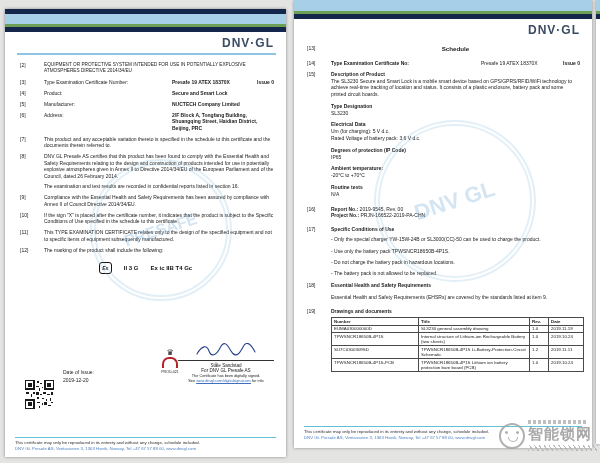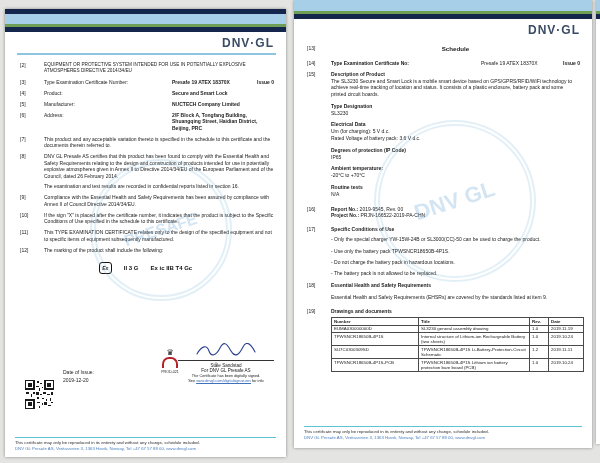--- a/index.html
+++ b/index.html
@@ -390,14 +390,26 @@
       <div class="foot2">DNV GL Presafe AS, Veritasveien 3, 1363 Høvik, Norway, Tel +47 67 57 88 00, www.dnvgl.com</div>
     </div>
   </div>
 
   <div class="page" id="edge-sliver">
     <div class="stripe s-blue" style="height:11px;"></div>
     <div class="stripe s-green"></div>
     <div class="stripe s-navy2"></div>
   </div>
 
+  <div class="site-wm">
+    <div class="wm-circle">
+      <span class="wm-eye l"></span>
+        <span class="wm-eye r"></span>
+        <span class="wm-mouth"></span>
+    </div>
+    <div class="wm-col">
+      <div class="wm-smallbar"></div>
+      <div class="wm-text">智能锁网</div>
+      <div class="wm-hatch"></div>
+    </div>
+  </div>
 
 </div>
 
 </body></html>

